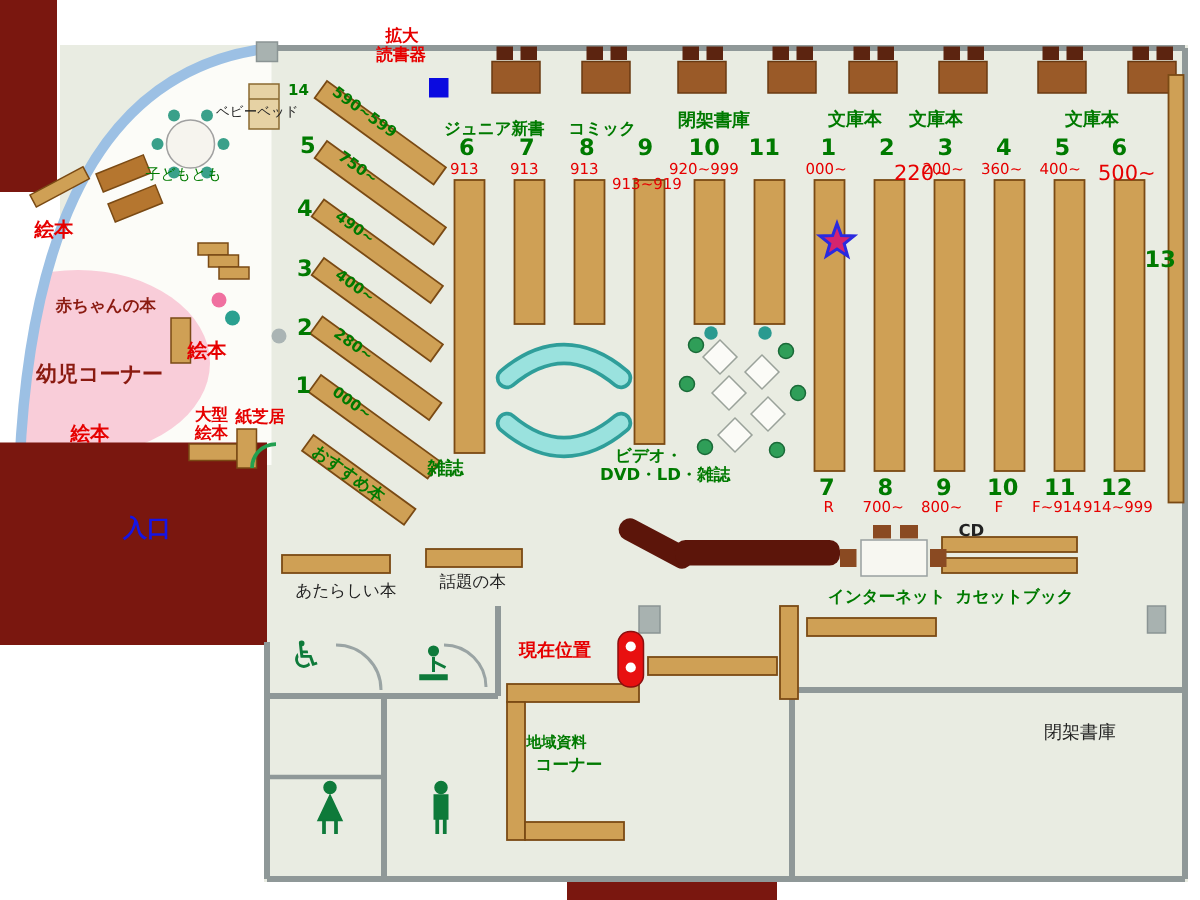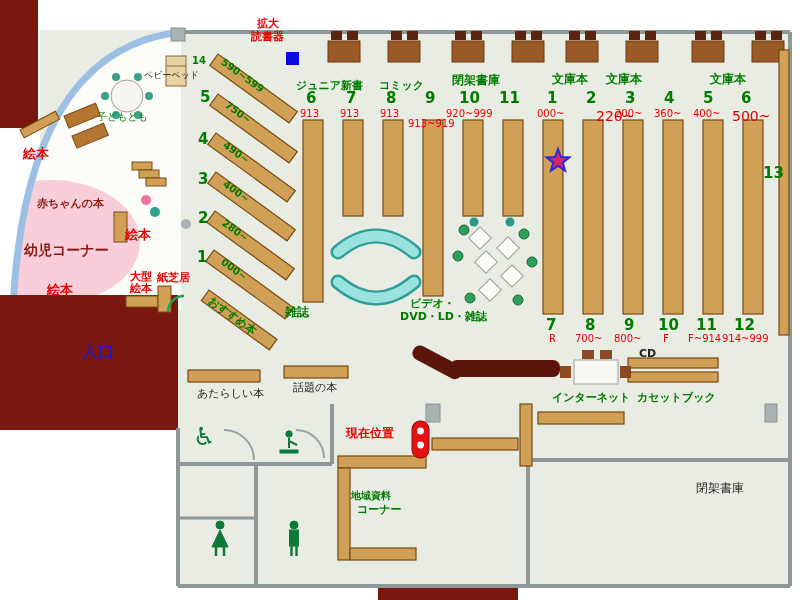--- a/index.html
+++ b/index.html
@@ -2,21 +2,21 @@
 <html><head>
 <meta charset="utf-8">
 <style>
   html,body{margin:0;padding:0;background:#fff;}
   #map{position:relative;width:800px;height:600px;background:#fff;
        font-family:"DejaVu Sans",sans-serif;overflow:hidden;}
   #map svg{position:absolute;left:0;top:0;}
   .lbl{position:absolute;line-height:1;white-space:nowrap;}
   .g{color:#007a00}
   .r{color:#e60000}
-  .bl{color:#1515e6;font-weight:normal}
+  .bl{color:#1515e6;font-weight:bold}
   .mr{color:#8a1a10}
   .dk{color:#222}
   .b{font-weight:bold}
   .rot{transform:rotate(36deg);transform-origin:0 0;}
 </style>
 </head>
 <body>
 
 <div id="map">
 

